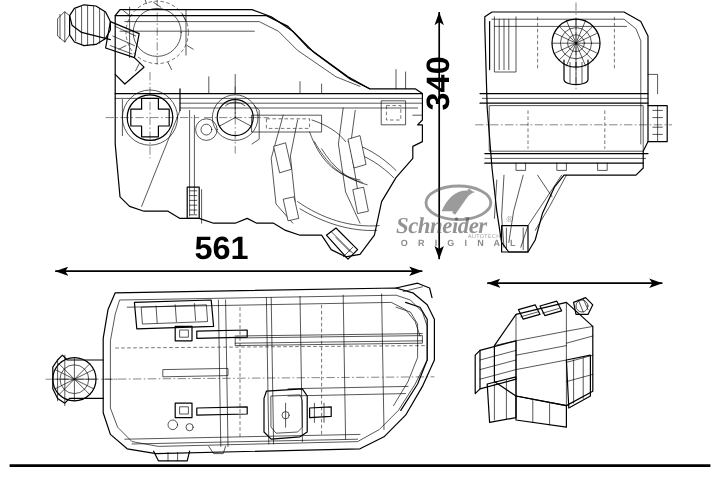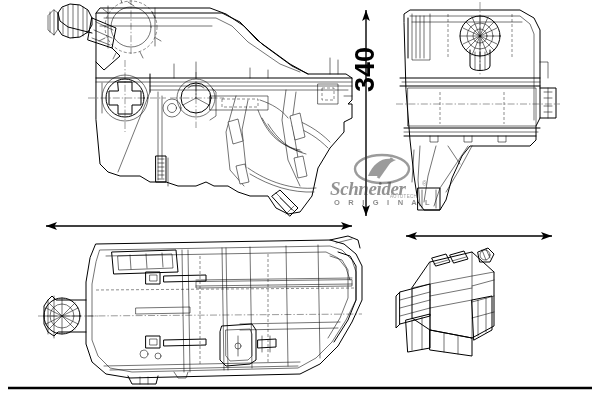--- a/index.html
+++ b/index.html
@@ -413,20 +413,21 @@
     </g>
 
     <g opacity="0.5">
       <ellipse cx="382" cy="169" rx="27" ry="14" fill="none" stroke="#3a3a3a" stroke-width="2.4"></ellipse>
       <path d="M368,176 C374,162 384,156 396,160 C390,162 384,168 380,176 Z" fill="#3a3a3a" stroke="none"></path>
       <path d="M378,178 L392,158" stroke="#3a3a3a" stroke-width="3" fill="none"></path>
     </g>
   </svg>
   </div>
 
+  <div class="dimlabel" id="dim-561">561</div>
 
 
   <div class="dimlabel" id="dim-340">340</div>
 
   <div id="watermark">
     <div id="wm-text">Schneider</div>
     <div id="wm-tm">®</div>
     <div id="wm-mini">AUTOTECH</div>
     <div id="wm-sub">O R I G I N A L</div>
   </div>

